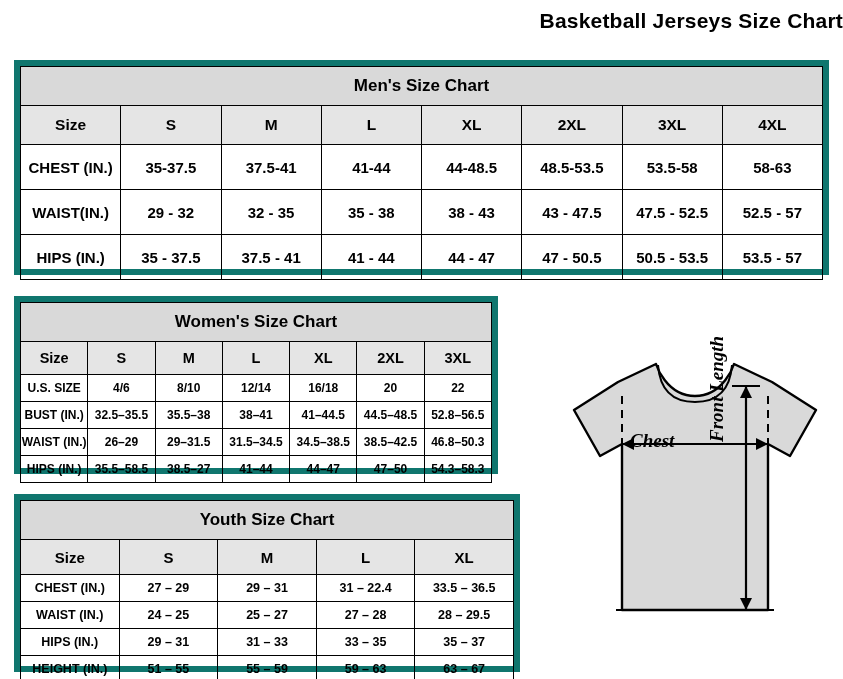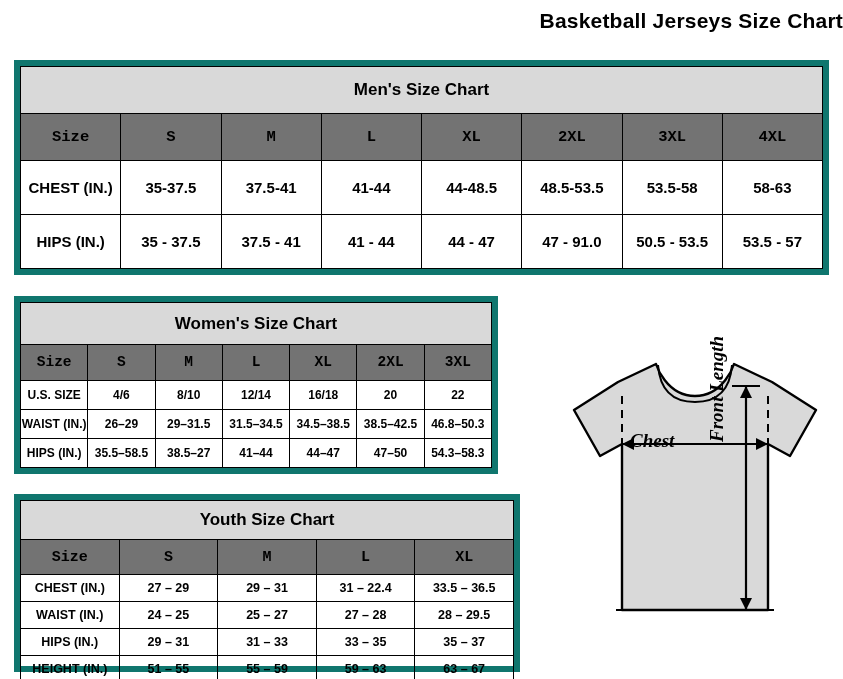--- a/index.html
+++ b/index.html
@@ -41,22 +41,21 @@
     font-weight: bold;
     padding: 0;
   }
   .band {
     background: #d9d9d9;
     font-size: 17px;
     font-weight: bold;
     border: 1px solid #000;
   }
   .hdr-row td {
-    background: #737373;
-    font-family: Liberation Mono, monospace;
+    background: #e5e5e5;
   }
   
   #mens-chart {
     left: 14px;
     top: 60px;
     width: 815px;
     height: 215px;
   }
   #mens-chart .band { height: 38px; font-size: 17px; }
   #mens-chart .hdr-row td { height: 38px; font-size: 15.5px; }
@@ -144,26 +143,36 @@
         <td class="rowlabel">CHEST (IN.)</td>
         <td>35-37.5</td>
         <td>37.5-41</td>
         <td>41-44</td>
         <td>44-48.5</td>
         <td>48.5-53.5</td>
         <td>53.5-58</td>
         <td>58-63</td>
       </tr>
       <tr class="data-row">
+        <td class="rowlabel">WAIST(IN.)</td>
+        <td>29 - 32</td>
+        <td>32 - 35</td>
+        <td>35 - 38</td>
+        <td>38 - 43</td>
+        <td>43 - 47.5</td>
+        <td>47.5 - 52.5</td>
+        <td>52.5 - 57</td>
+      </tr>
+      <tr class="data-row">
         <td class="rowlabel">HIPS (IN.)</td>
         <td>35 - 37.5</td>
         <td>37.5 - 41</td>
         <td>41 - 44</td>
         <td>44 - 47</td>
-        <td>47 - 91.0</td>
+        <td>47 - 50.5</td>
         <td>50.5 - 53.5</td>
         <td>53.5 - 57</td>
       </tr>
     </tbody>
   </table>
 </div>
 
 <div class="chart-block" id="womens-chart">
   <table class="size-table">
     <tbody>
@@ -182,20 +191,29 @@
       <tr class="data-row">
         <td class="rowlabel">U.S. SIZE</td>
         <td>4/6</td>
         <td>8/10</td>
         <td>12/14</td>
         <td>16/18</td>
         <td>20</td>
         <td>22</td>
       </tr>
       <tr class="data-row">
+        <td class="rowlabel">BUST  (IN.)</td>
+        <td>32.5–35.5</td>
+        <td>35.5–38</td>
+        <td>38–41</td>
+        <td>41–44.5</td>
+        <td>44.5–48.5</td>
+        <td>52.8–56.5</td>
+      </tr>
+      <tr class="data-row">
         <td class="rowlabel">WAIST  (IN.)</td>
         <td>26–29</td>
         <td>29–31.5</td>
         <td>31.5–34.5</td>
         <td>34.5–38.5</td>
         <td>38.5–42.5</td>
         <td>46.8–50.3</td>
       </tr>
       <tr class="data-row">
         <td class="rowlabel">HIPS  (IN.)</td>

